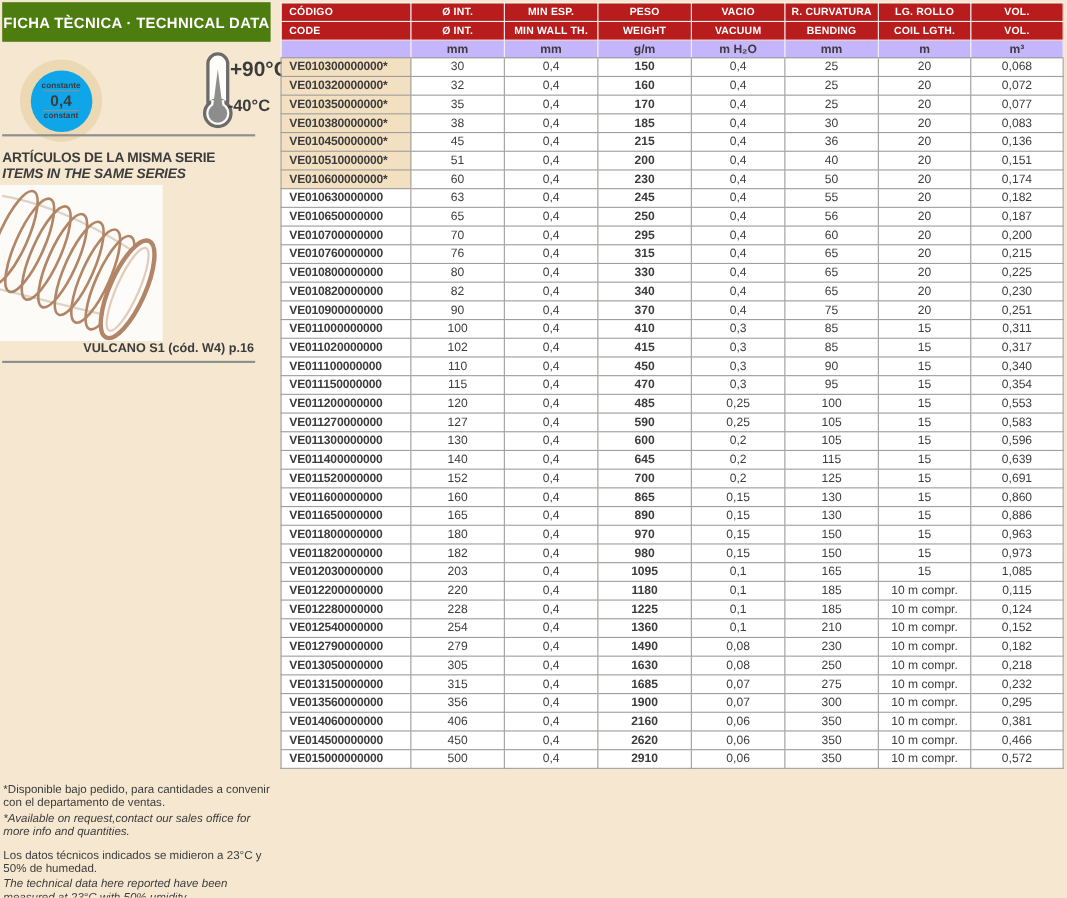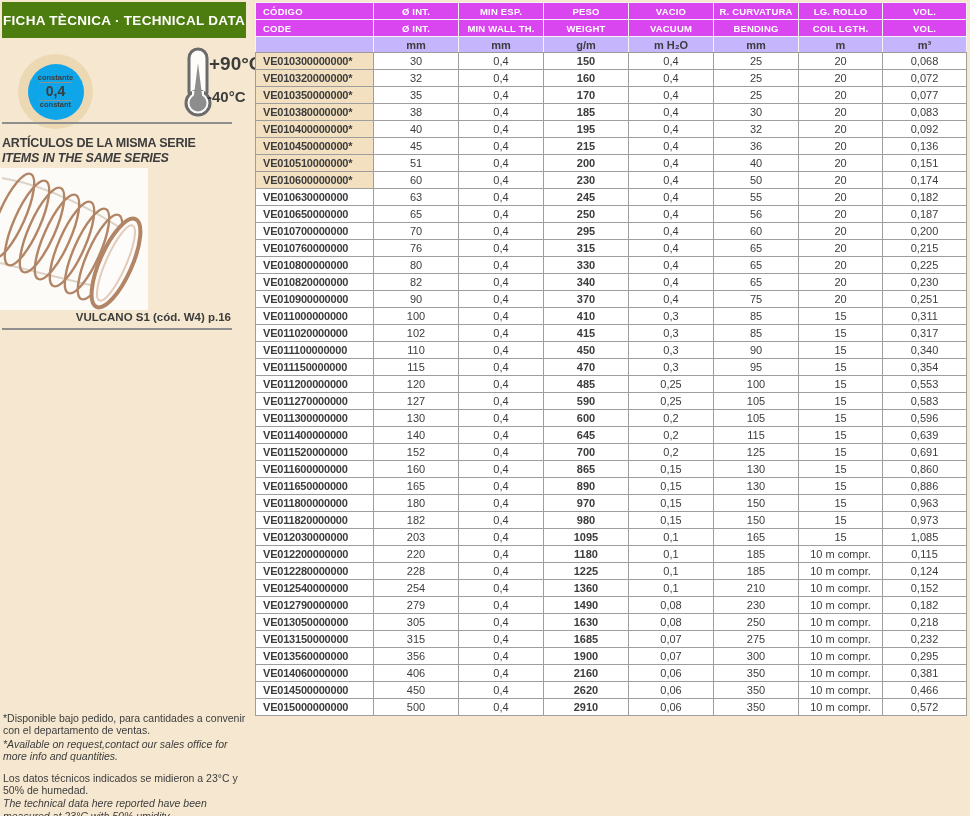--- a/index.html
+++ b/index.html
@@ -50,21 +50,21 @@
   .notes p.italic { font-style:italic; }
   .notes p:nth-child(3) { margin-top:9px; }
 
   
   table.data-table {
     position:absolute; left:255px; top:2px; width:711px;
     border-collapse:collapse; table-layout:fixed;
     font-size:11px;
   }
   .data-table thead th {
-    background:#d946ef; color:#fff;
+    background:#b91c1c; color:#fff;
     font-size:9.5px; font-weight:bold; letter-spacing:.2px;
     height:17px; border:1px solid #f4f4f4; text-align:center; padding:0;
   }
   .data-table thead th.col-code { text-align:left; padding-left:7px; }
   .data-table tr.units td {
     background:#c4b5fd; font-weight:bold; font-size:11px;
     height:16px; border:1px solid #f4f4f4; border-bottom:1px solid #9b9b9b;
     text-align:center; padding:0;
   }
   .data-table tbody td {
@@ -221,30 +221,20 @@
           <td class="code starred">VE010380000000*</td>
           <td>38</td>
           <td>0,4</td>
           <td class="weight">185</td>
           <td>0,4</td>
           <td>30</td>
           <td>20</td>
           <td>0,083</td>
         </tr>
         <tr>
-          <td class="code starred">VE010400000000*</td>
-          <td>40</td>
-          <td>0,4</td>
-          <td class="weight">195</td>
-          <td>0,4</td>
-          <td>32</td>
-          <td>20</td>
-          <td>0,092</td>
-        </tr>
-        <tr>
           <td class="code starred">VE010450000000*</td>
           <td>45</td>
           <td>0,4</td>
           <td class="weight">215</td>
           <td>0,4</td>
           <td>36</td>
           <td>20</td>
           <td>0,136</td>
         </tr>
         <tr>

